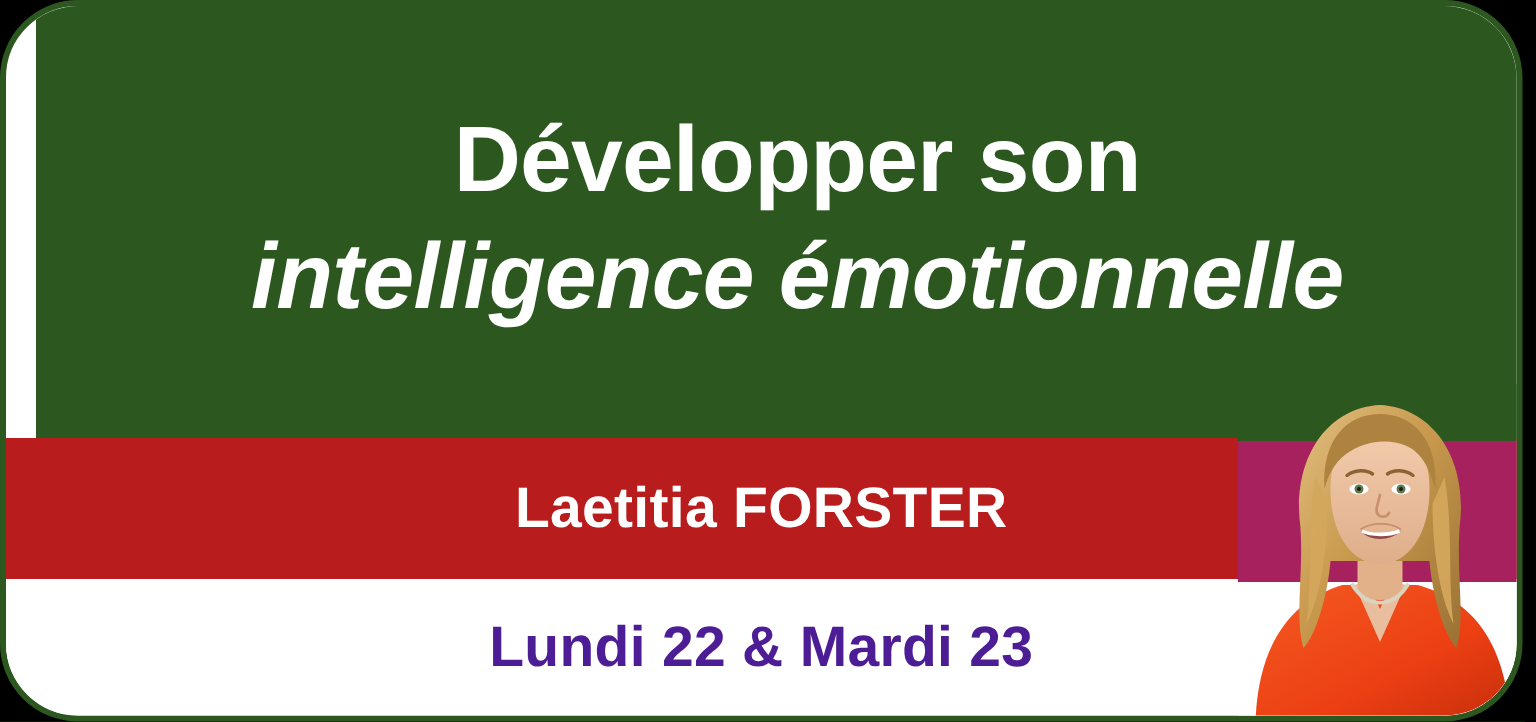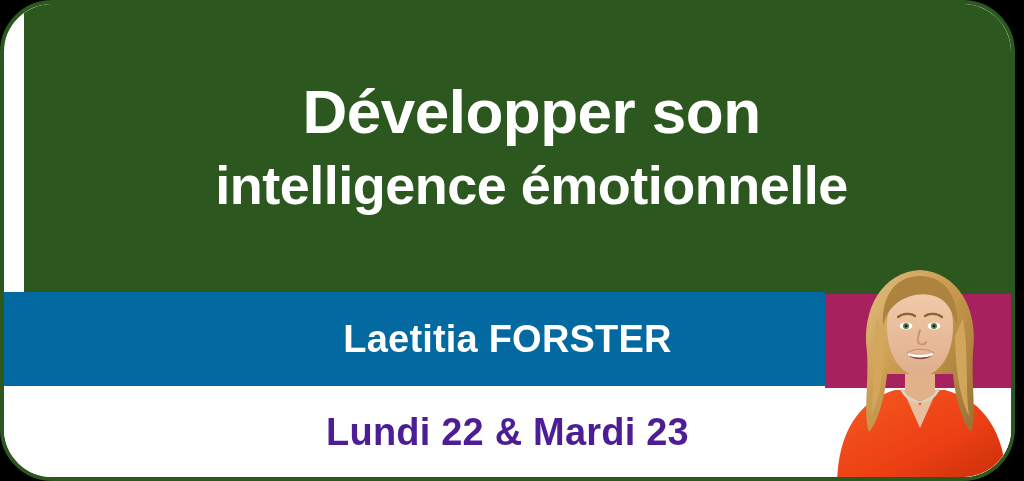--- a/index.html
+++ b/index.html
@@ -47,31 +47,32 @@
     color: #FFFFFF;
     font-weight: bold;
     font-size: 62px;
     line-height: 1.26;
     letter-spacing: -0.5px;
     white-space: nowrap;
     text-align: center;
     font-family: "Liberation Sans", sans-serif;
   }
   .headline-line.line2 {
-    font-size: 54px;
+    font-size: 62px;
+    font-style: italic;
   }
 
   
   .speaker-band {
     position: absolute;
     left: -4px;
     top: 288px;
     width: 1015px;
     height: 94px;
-    background: #0369a1;
+    background: #b91c1c;
     display: flex;
     align-items: center;
     justify-content: center;
     z-index: 2;
   }
   .speaker-name {
     color: #FFFFFF;
     font-weight: bold;
     font-size: 38px;
     letter-spacing: 0.2px;

